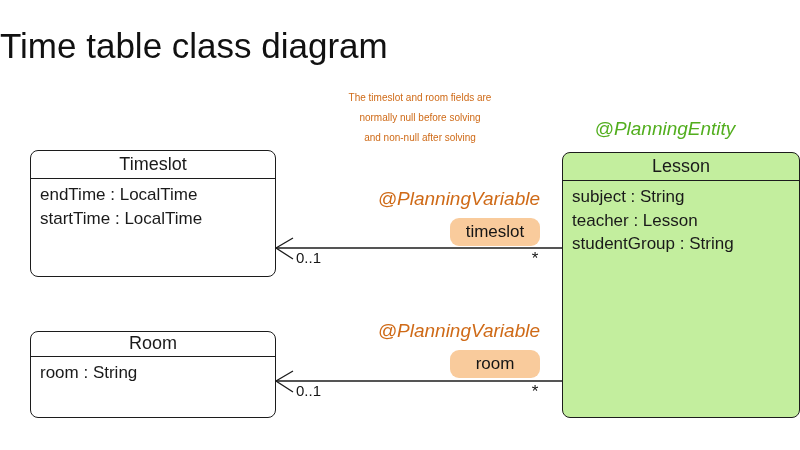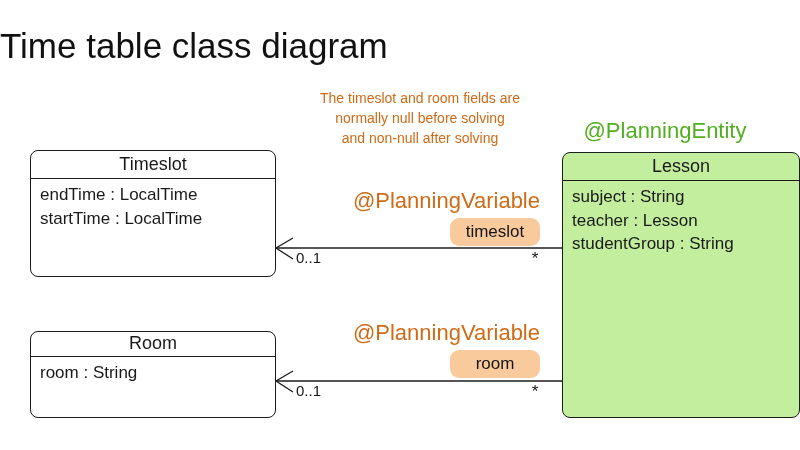--- a/index.html
+++ b/index.html
@@ -7,23 +7,23 @@
     position:relative;width:800px;height:450px;background:#ffffff;overflow:hidden;
     font-family:"Liberation Sans","DejaVu Sans",sans-serif;color:#1a1a1a;
   }
   .abs{position:absolute;}
   #diagram-title{
     left:0;top:26px;width:800px;text-align:left;
     font-size:35px;letter-spacing:0px;color:#111;white-space:nowrap;
   }
   #note-text{
     left:260px;top:88px;width:320px;text-align:center;
-    font-size:14px;line-height:20px;color:var(--orange-text);white-space:pre-line;
+    font-size:10px;line-height:20px;color:var(--orange-text);white-space:pre-line;
   }
-  .annotation{font-size:22px;white-space:nowrap;}
+  .annotation{font-size:19px;font-style:italic;white-space:nowrap;}
   #planning-entity-label{left:562px;top:118px;width:206px;text-align:center;color:var(--green-text);}
   #planning-variable-timeslot{left:320px;top:188px;width:220px;text-align:right;color:var(--orange-text);}
   #planning-variable-room{left:320px;top:320px;width:220px;text-align:right;color:var(--orange-text);}
   .class-box{
     background:#ffffff;border:1.4px solid var(--line-color);border-radius:8px;
     box-sizing:border-box;
   }
   .class-box .hdr{
     height:27px;line-height:26px;text-align:center;font-size:18px;
     border-bottom:1.4px solid var(--line-color);

